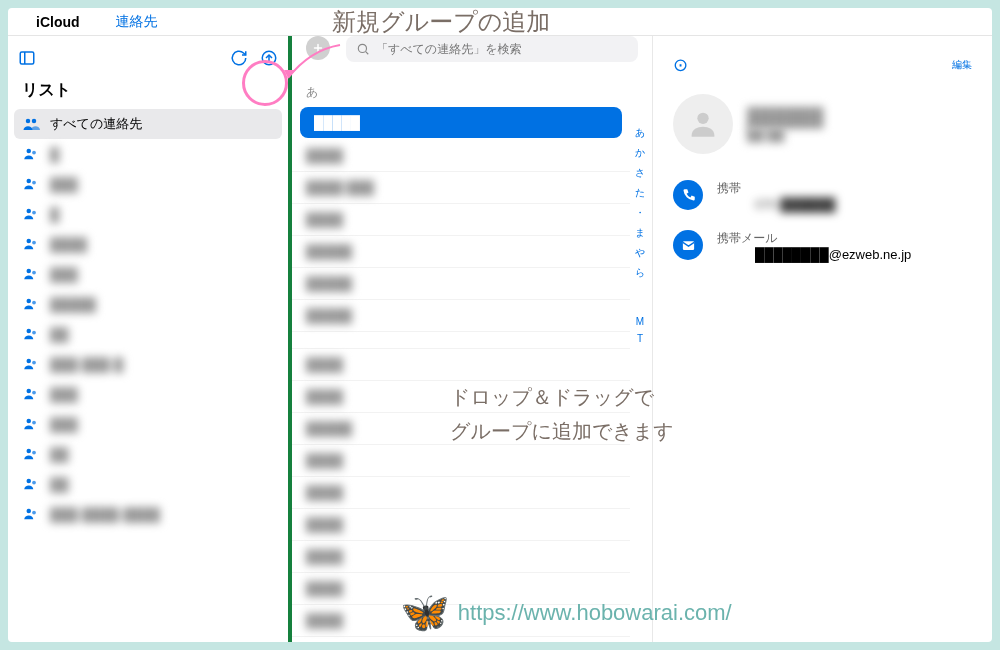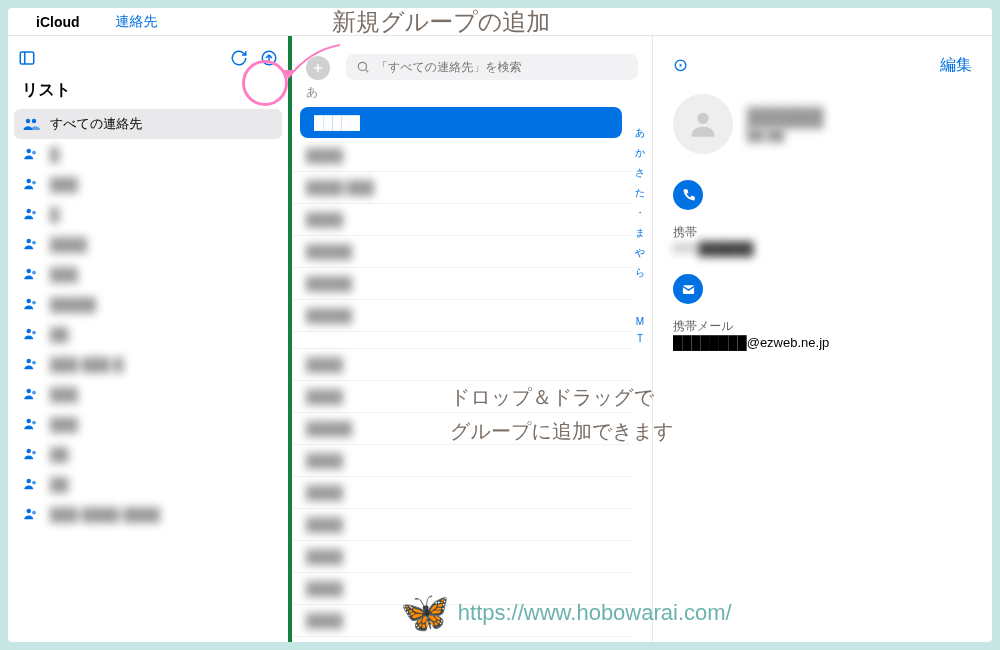--- a/index.html
+++ b/index.html
@@ -18,49 +18,49 @@
     .tb-icon { width: 18px; height: 18px; color: #0071e3; cursor: pointer; }
     .sidebar-heading { font-size: 16px; font-weight: 600; padding: 0 14px 8px; }
     .sidebar-list { flex: 1; overflow: auto; }
     .sb-item { display: flex; align-items: center; gap: 10px; padding: 6px 14px; font-size: 13px; cursor: pointer; }
     .sb-item.selected { background: #e9e9eb; border-radius: 6px; margin: 0 6px; padding: 6px 8px; }
     .sb-icon { width: 18px; color: #0071e3; flex: none; }
     .blur { filter: blur(4px); color: #999; }
 
     
     .listcol { width: 360px; display: flex; flex-direction: column; position: relative; }
-    .list-toolbar { height: 44px; display: flex; align-items: flex-end; gap: 12px; padding: 0 14px; }
+    .list-toolbar { height: 44px; display: flex; align-items: flex-start; gap: 12px; padding: 0 14px; }
     .add-btn { width: 24px; height: 24px; border-radius: 50%; background: #d0d0d0; display: flex; align-items: center; justify-content: center; cursor: pointer; font-size: 14px; color: #fff; }
     .add-circle-highlight { position: absolute; top: 60px; left: 242px; width: 46px; height: 46px; border: 3px solid #ff7dc3; border-radius: 50%; z-index: 20; pointer-events: none; }
     .search-wrap { flex: 1; display: flex; align-items: center; gap: 6px; background: #f2f2f4; border-radius: 8px; padding: 6px 10px; margin-left: 4px; }
     .search-wrap input { border: none; background: transparent; outline: none; font-size: 12px; flex: 1; color: #555; }
     .search-icon { width: 14px; height: 14px; color: #888; }
     .section-letter { font-size: 12px; color: #888; padding: 4px 14px; }
     .contacts { flex: 1; overflow: auto; padding-right: 22px; }
     .contact-row { padding: 8px 14px; font-size: 13px; cursor: pointer; border-bottom: 1px solid #f2f2f2; }
     .contact-row.selected { background: #0071e3; color: #fff; border-radius: 8px; margin: 2px 8px; border-bottom: none; }
     .index-rail { position: absolute; right: 4px; top: 90px; bottom: 10px; width: 16px; display: flex; flex-direction: column; align-items: center; gap: 6px; font-size: 10px; color: #0071e3; }
     .index-rail span { cursor: pointer; }
 
     
     .detail { flex: 1; border-left: 1px solid #e8e8e8; padding: 14px 20px; position: relative; }
     .detail-toolbar { height: 30px; display: flex; justify-content: space-between; align-items: center; }
     .dots { color: #0071e3; font-size: 18px; cursor: pointer; }
-    .edit { color: #0071e3; font-size: 16px; cursor: pointer; }
+    .edit { color: #0071e3; font-size: 10px; cursor: pointer; }
     .identity { display: flex; gap: 14px; margin-top: 14px; align-items: center; }
     .avatar { width: 60px; height: 60px; border-radius: 50%; background: #eee; display: flex; align-items: center; justify-content: center; }
     .avatar svg { width: 34px; height: 34px; fill: #ccc; }
     .id-text .name { font-size: 18px; font-weight: 600; }
     .id-text .sub { font-size: 12px; color: #999; }
     .fields { margin-top: 26px; display: flex; flex-direction: column; gap: 18px; }
-    .fld { display: flex; gap: 14px; align-items: flex-start; flex-direction: column; }
+    .fld { display: flex; gap: 14px; align-items: flex-start; }
     .fld-icon { width: 30px; height: 30px; border-radius: 50%; background: #0071e3; display: flex; align-items: center; justify-content: center; flex: none; }
     .fld-icon svg { width: 15px; height: 15px; fill: #fff; }
     .fld-body .label { font-size: 12px; color: #666; }
-    .fld-body .value { font-size: 13px; }
+    .fld-body .value { font-size: 13px; margin-left: 38px; }
 
     
     .anno { position: absolute; z-index: 30; pointer-events: none; color: #7a6e66; font-family: "Hiragino Sans", sans-serif; }
     .anno1 { top: 6px; left: 332px; font-size: 24px; }
     .anno-arrow { position: absolute; top: 40px; left: 280px; z-index: 30; pointer-events: none; }
     .anno2 { top: 380px; left: 450px; font-size: 20px; line-height: 1.7; }
     .watermark { position: absolute; bottom: 14px; left: 400px; z-index: 30; display: flex; align-items: center; gap: 8px; pointer-events: none; }
     .watermark-url { font-size: 22px; color: #6bb3ad; }
     .butterfly { font-size: 40px; color: #b9dedb; }
   </style>

